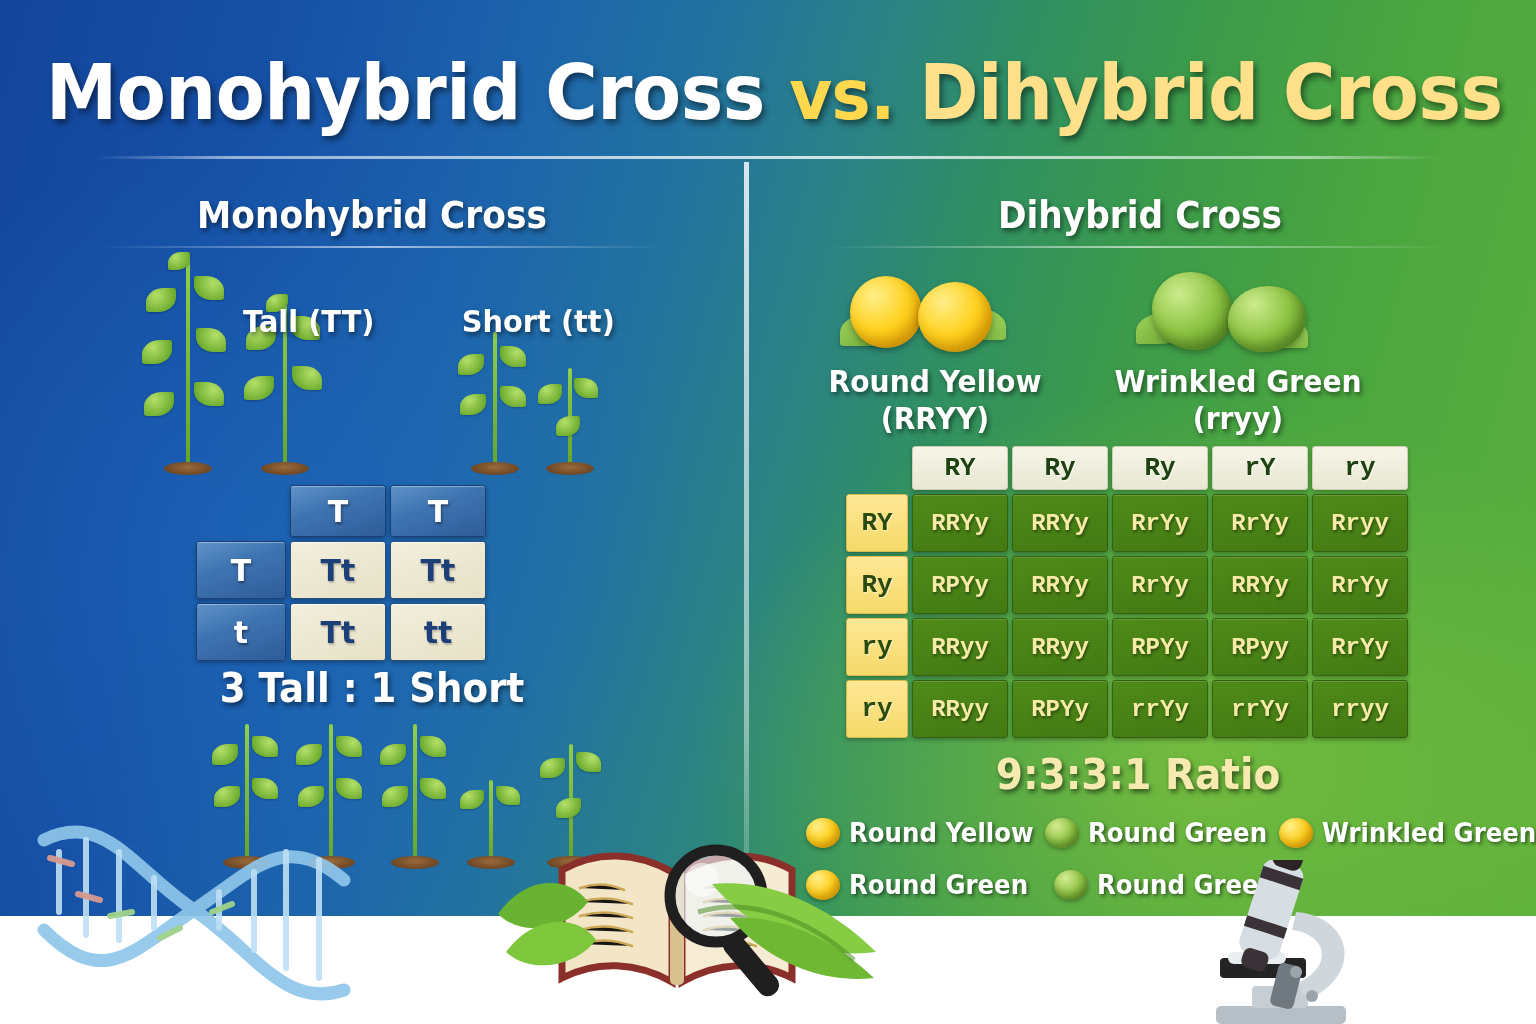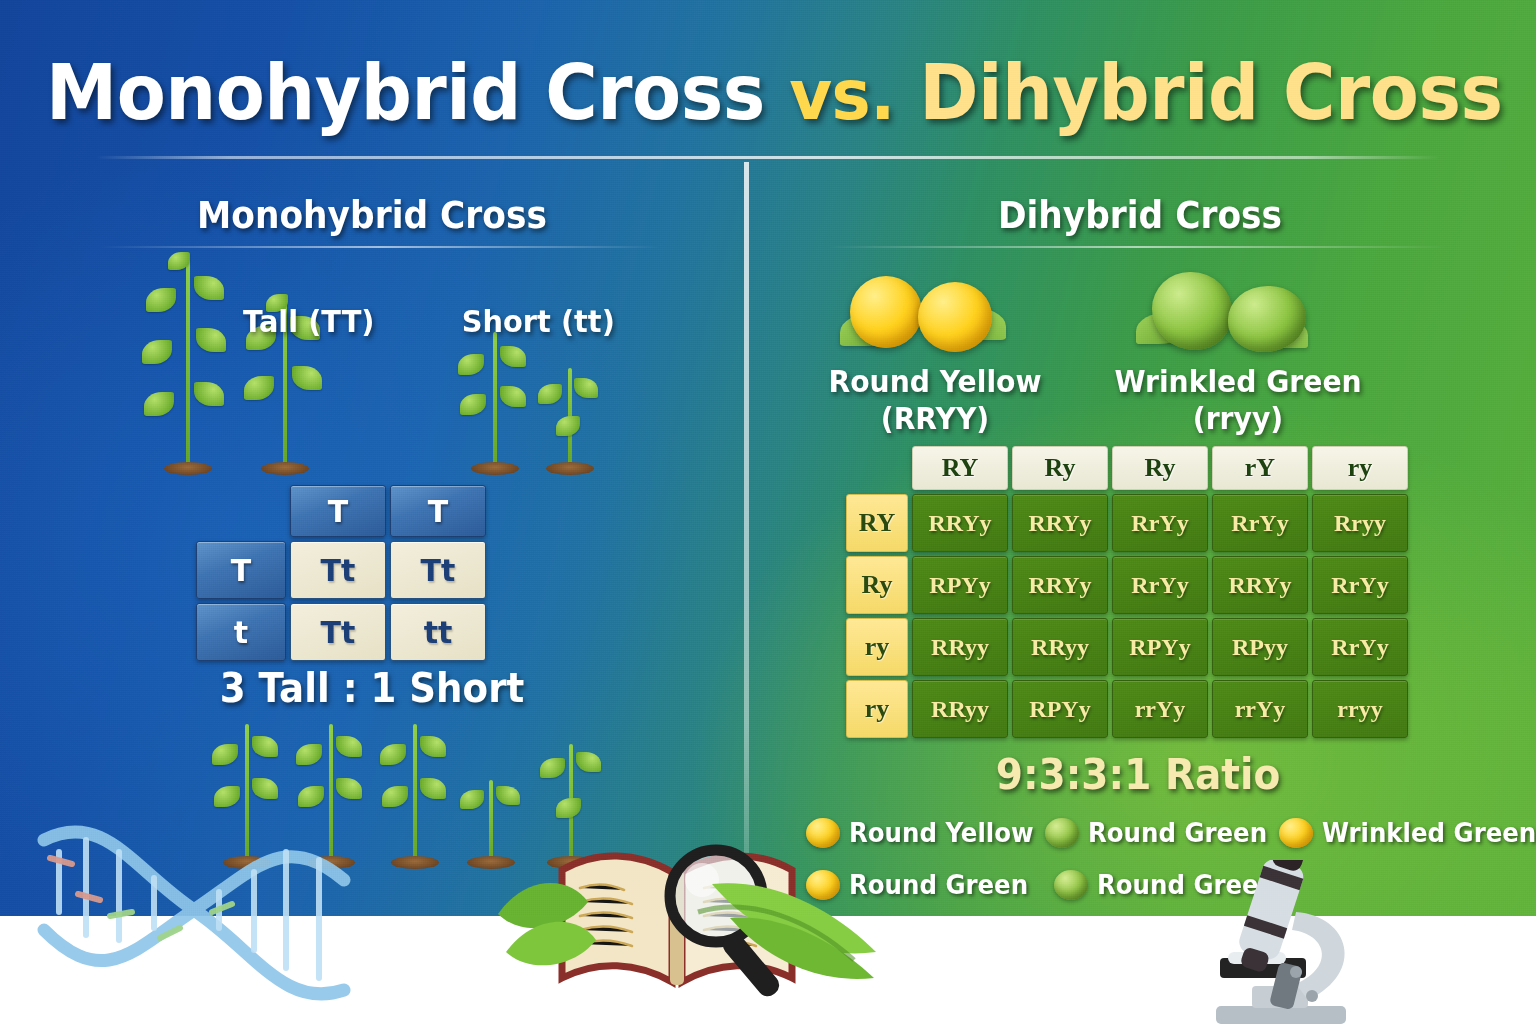--- a/index.html
+++ b/index.html
@@ -148,21 +148,21 @@
          background: linear-gradient(135deg,#9fd35a,#5f9c2b); box-shadow:0 2px 4px rgba(0,0,0,.25); }
 
   
   #punnett-di {
     position:absolute; left:846px; top:446px;
     display:grid; grid-template-columns:62px repeat(5, 96px);
     grid-template-rows:44px repeat(4, 58px); gap:4px;
   }
   .pd-cell {
     display:flex; align-items:center; justify-content:center;
-    font-family:Liberation Serif, serif; font-weight:700; border-radius:3px;
+    font-family:Liberation Mono, monospace; font-weight:700; border-radius:3px;
   }
   .pd-blank { background:transparent; }
   .pd-colhead {
     font-size:26px; color:#1d4210;
     background: linear-gradient(180deg,#f6f5e8 0%, #e9e8d4 100%);
     border:1px solid #cfcfb4;
     text-shadow: 1px 1px 1px rgba(255,255,255,.8);
     box-shadow: 0 2px 4px rgba(0,0,0,.28);
   }
   .pd-rowhead {

